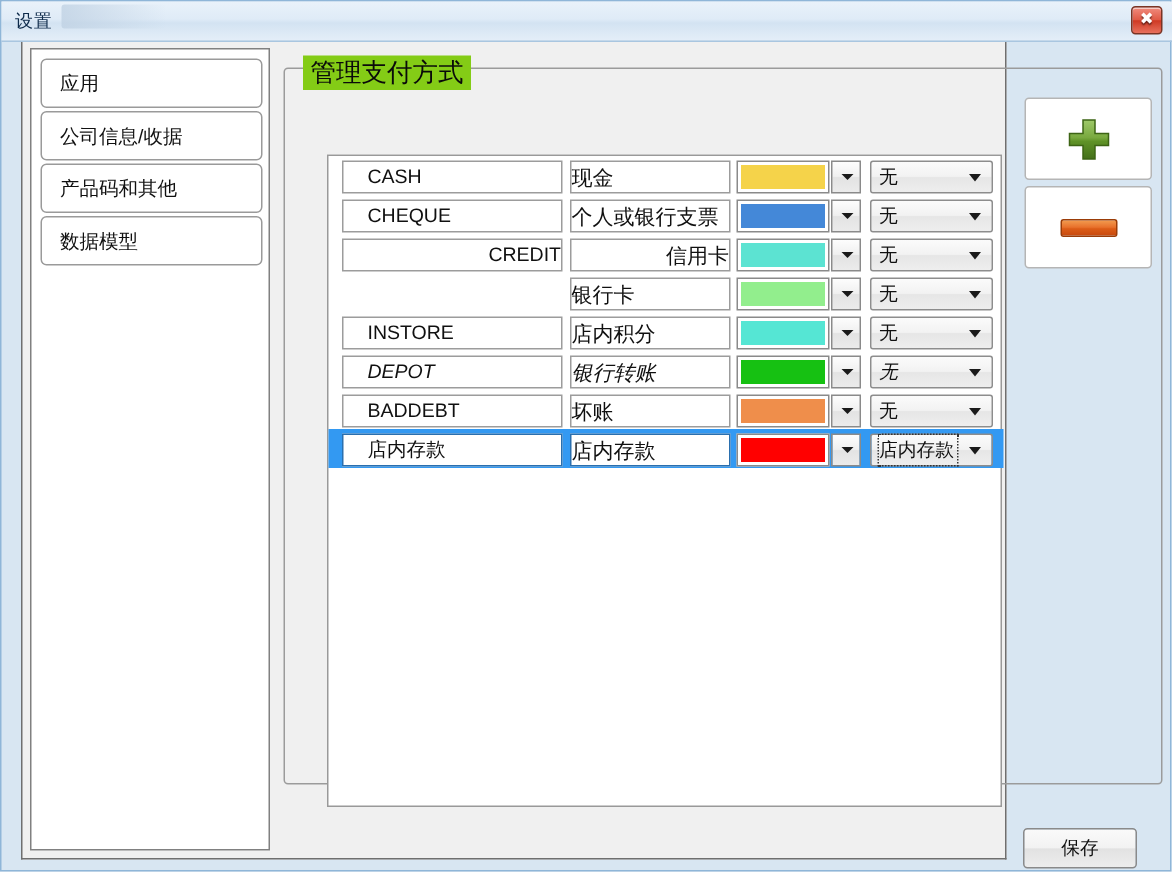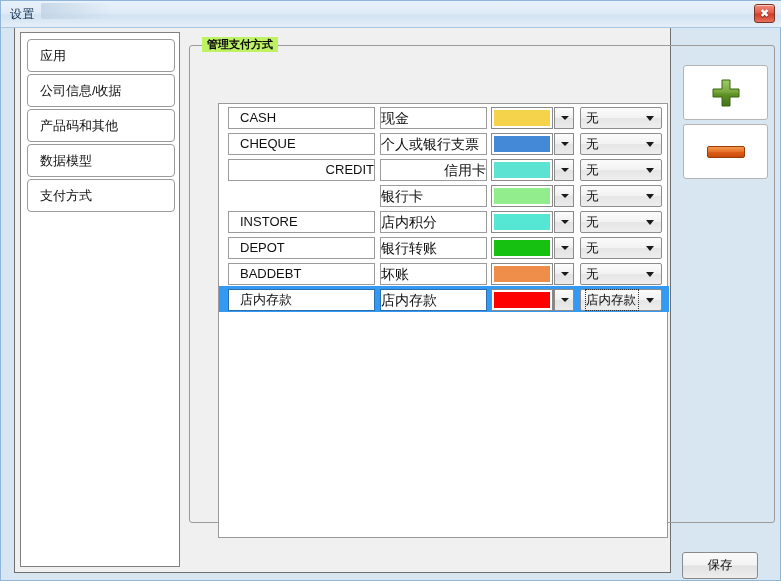--- a/index.html
+++ b/index.html
@@ -103,24 +103,23 @@
     left: 174px; top: 17px;
     width: 586px; height: 478px;
     border: 1px solid #9b9b9b;
     border-radius: 3px;
     background: transparent;
   }
   #groupbox-label {
     position: absolute;
     left: 12px; top: -9px;
     padding: 0 5px;
-    background: #bef264;
-    font-size: 11px;
+    background: #84cc16;
+    font-size: 17px;
     color: #0a0a0a;
-    font-weight: bold;
   }
 
   
   #list-panel {
     position: absolute;
     left: 28px; top: 57px;
     width: 450px; height: 435px;
     background: #ffffff;
     border: 1px solid #999999;
   }
@@ -135,21 +134,21 @@
 
   .cell-code {
     position: absolute;
     left: 9px; top: 3px;
     width: 147px; height: 22px;
     background: #ffffff;
     border: 1px solid #9c9c9c;
     font-size: 13px;
     color: #101010;
     line-height: 20px;
-    padding-left: 11px;
+    padding-left: 16px;
     overflow: hidden;
     white-space: nowrap;
   }
   .row.selected .cell-code { border: 1px solid #2a6fae; }
 
   .cell-name {
     position: absolute;
     left: 161px; top: 3px;
     width: 107px; height: 22px;
     background: #ffffff;
@@ -289,21 +288,20 @@
     </div>
   </div>
 
   <div id="client">
 
     <div id="sidebar">
         <div class="nav-item" style="top: 6px;"><span>应用</span></div>
         <div class="nav-item" style="top: 41px;"><span>公司信息/收据</span></div>
         <div class="nav-item" style="top: 111px;"><span>数据模型</span></div>
         <div class="nav-item" style="top: 76px;"><span>产品码和其他</span></div>
-        <div class="nav-item" style="top: 146px;"><span>支付方式</span></div>
       </div>
 
     <div id="groupbox">
       <div id="groupbox-label">管理支付方式</div>
       <div id="list-panel">
           <div class="row" style="top: 0px;">
             <div class="cell-code">CASH</div>
             <div class="cell-name">现金</div>
             <div class="cell-color">
               <div class="color-box">
@@ -374,21 +372,21 @@
               </div>
               <div class="color-arrow">
                 <div class="tri"></div>
               </div>
             </div>
             <div class="cell-combo">
               <div class="combo-text">无</div>
               <div class="tri"></div>
             </div>
           </div>
-          <div class="row" style="top: 130px;">
+          <div class="row" style="top: 130px; font-style: italic;">
             <div class="cell-code">DEPOT</div>
             <div class="cell-name">银行转账</div>
             <div class="cell-color">
               <div class="color-box">
                 <div class="color-swatch" style="background: rgb(22, 193, 18);"></div>
               </div>
               <div class="color-arrow">
                 <div class="tri"></div>
               </div>
             </div>

